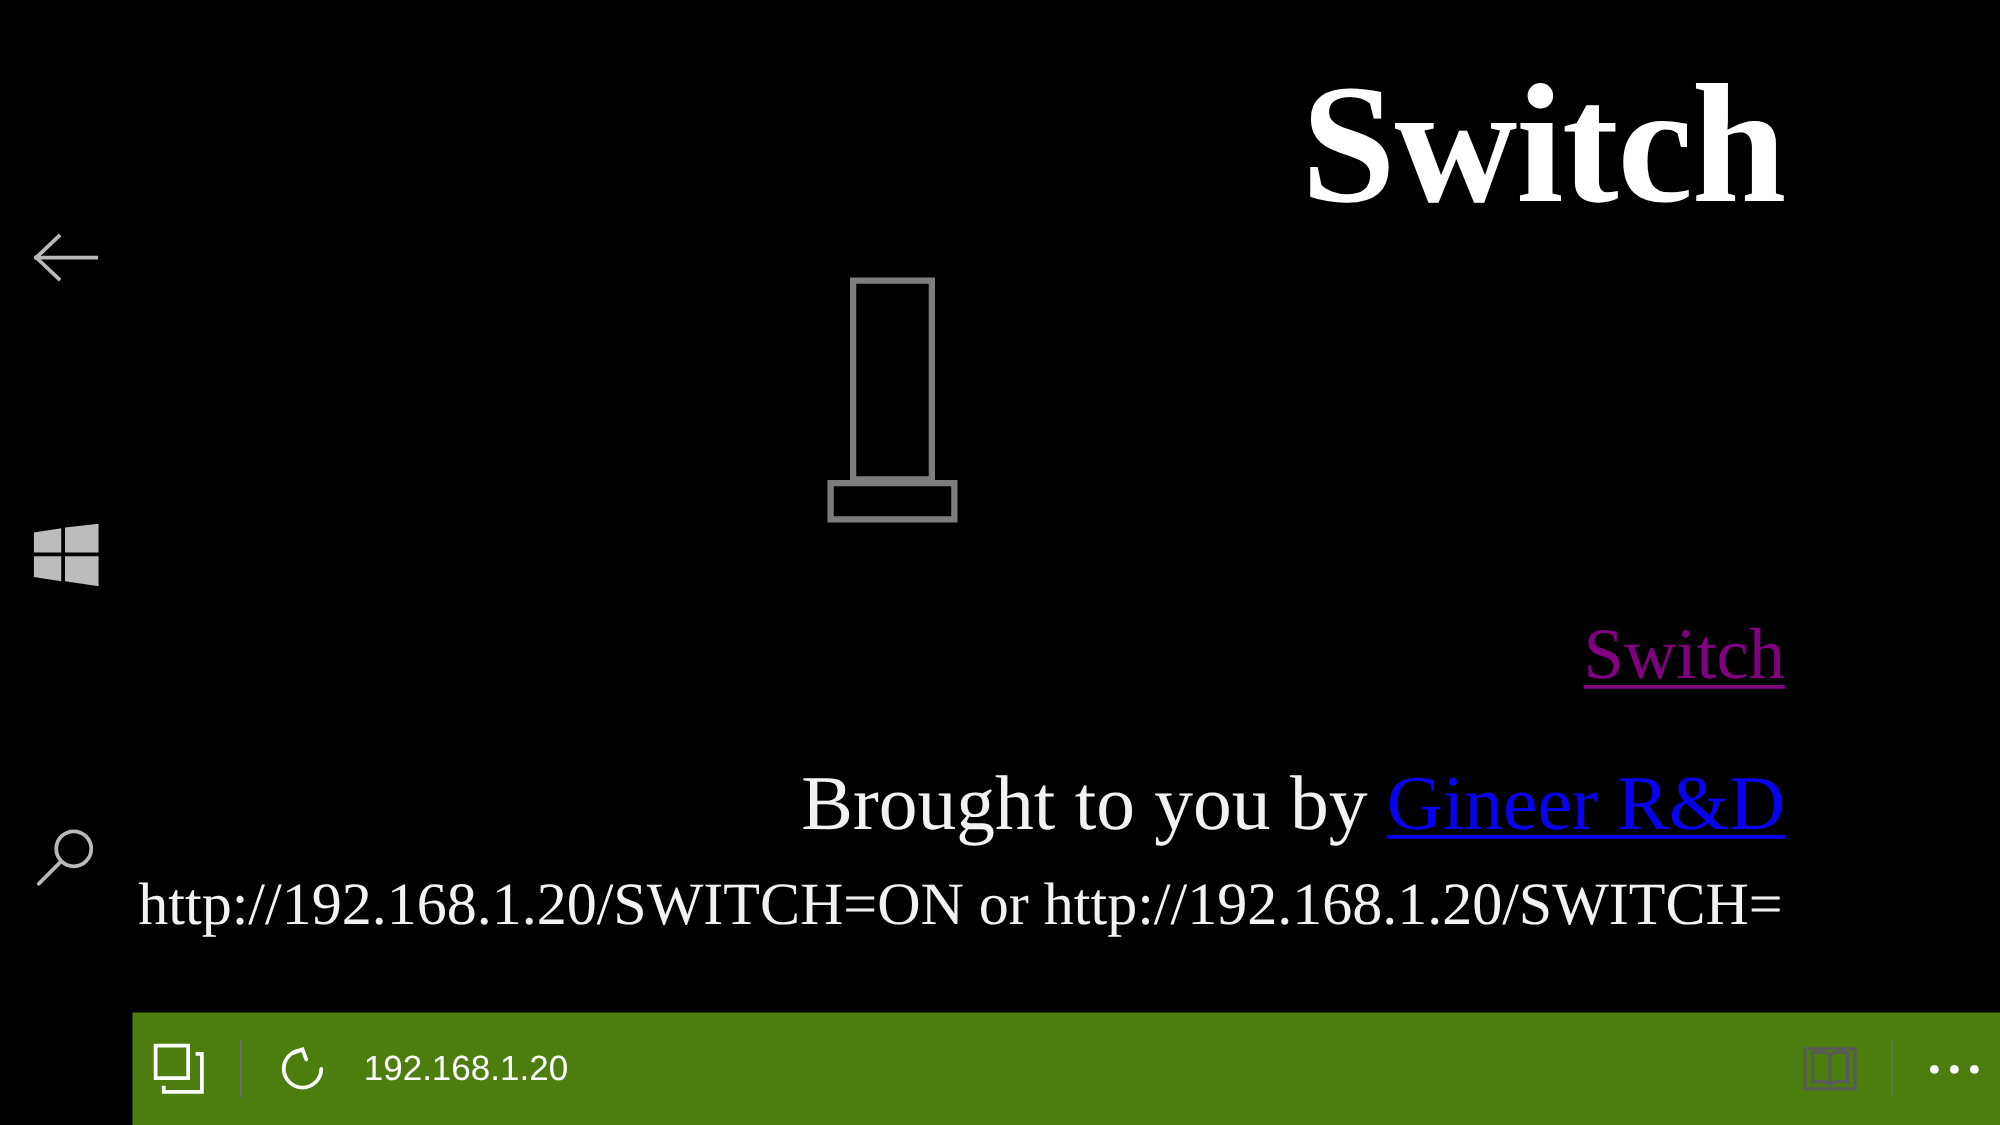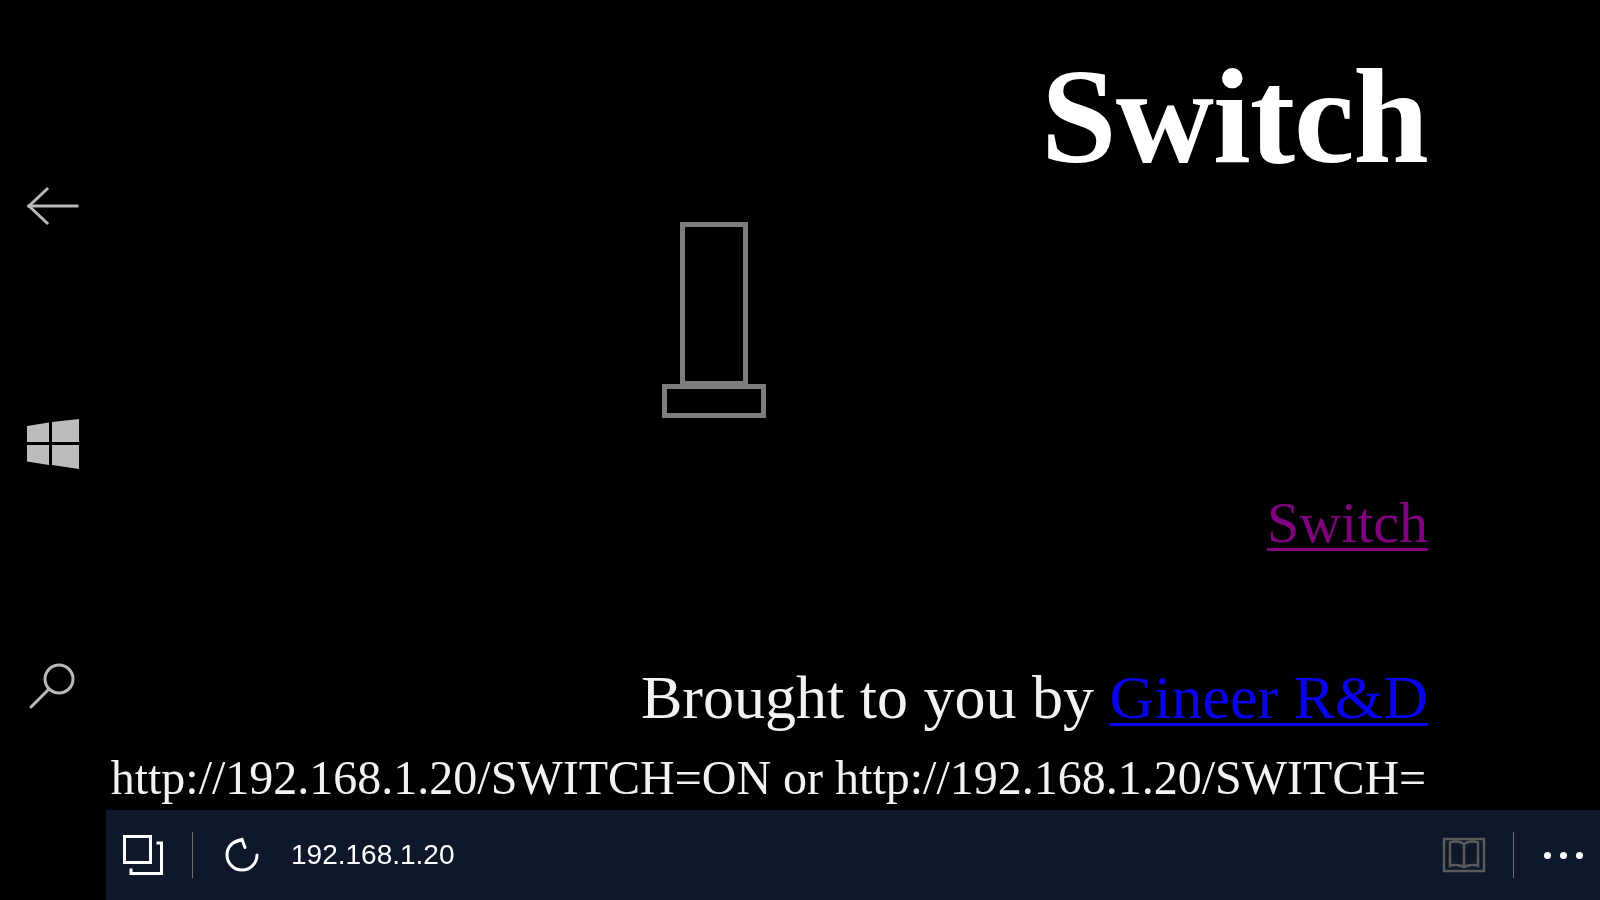--- a/index.html
+++ b/index.html
@@ -108,21 +108,21 @@
   }
   .refresh-link {
     color: #800080;
     text-decoration: underline;
     text-decoration-thickness: 3px;
     text-underline-offset: 6px;
     cursor: pointer;
   }
 
   .brought-line {
-    margin-top: 114px;
+    margin-top: 60px;
     font-size: 62px;
     line-height: 1;
     color: #f2f2f2;
     white-space: nowrap;
   }
   .brand-link {
     color: #0a00f0;
     text-decoration: underline;
     text-decoration-thickness: 3px;
     text-underline-offset: 5px;
@@ -137,21 +137,21 @@
     white-space: nowrap;
   }
 
   
   .browser-bar {
     position: absolute;
     left: 106px;
     top: 810px;
     width: 1494px;
     height: 90px;
-    background: #0f172a;
+    background: #4d7c0f;
     display: flex;
     align-items: center;
     z-index: 10;
   }
   .bar-left {
     display: flex;
     align-items: center;
     height: 100%;
   }
   .bar-spacer { flex: 1 1 auto; }

